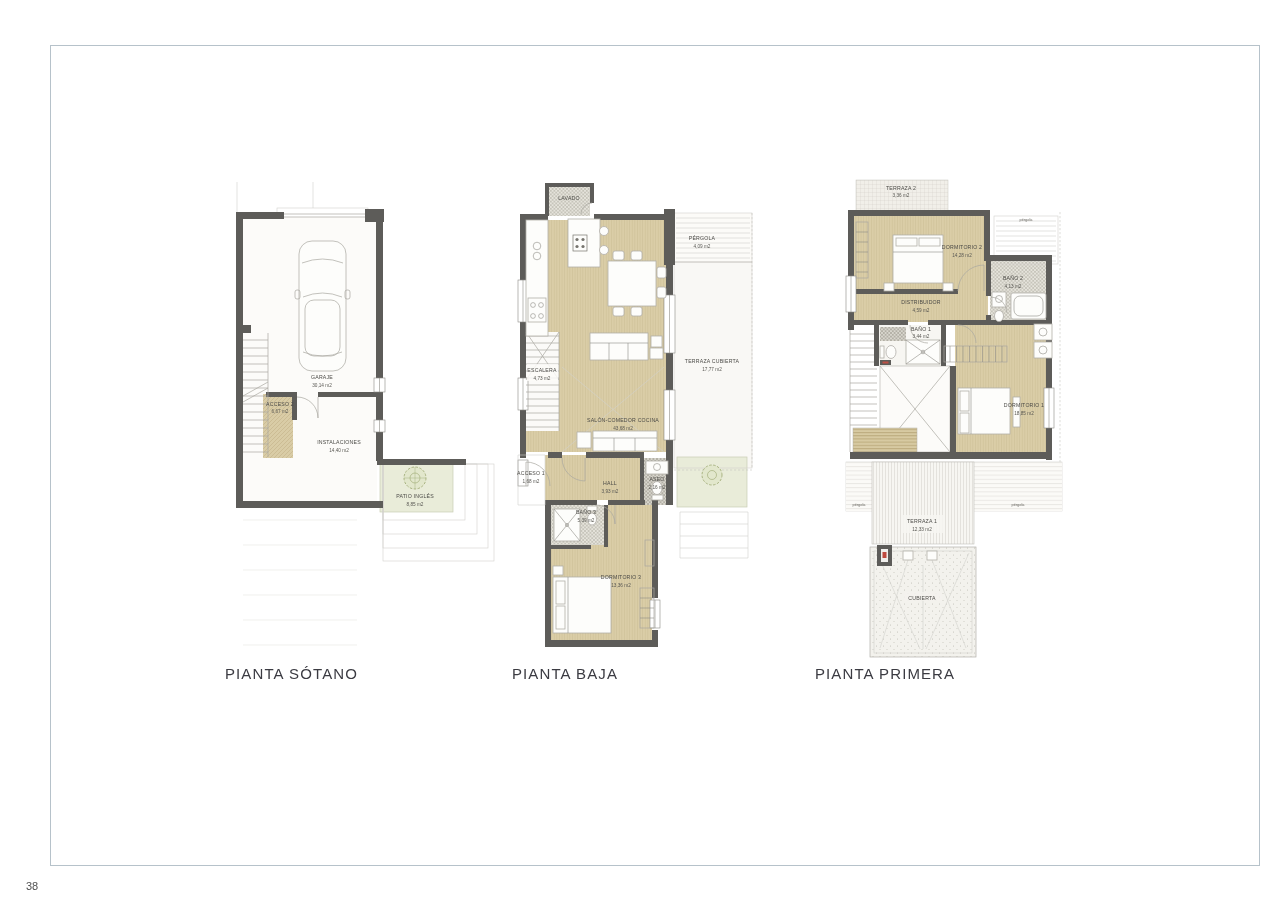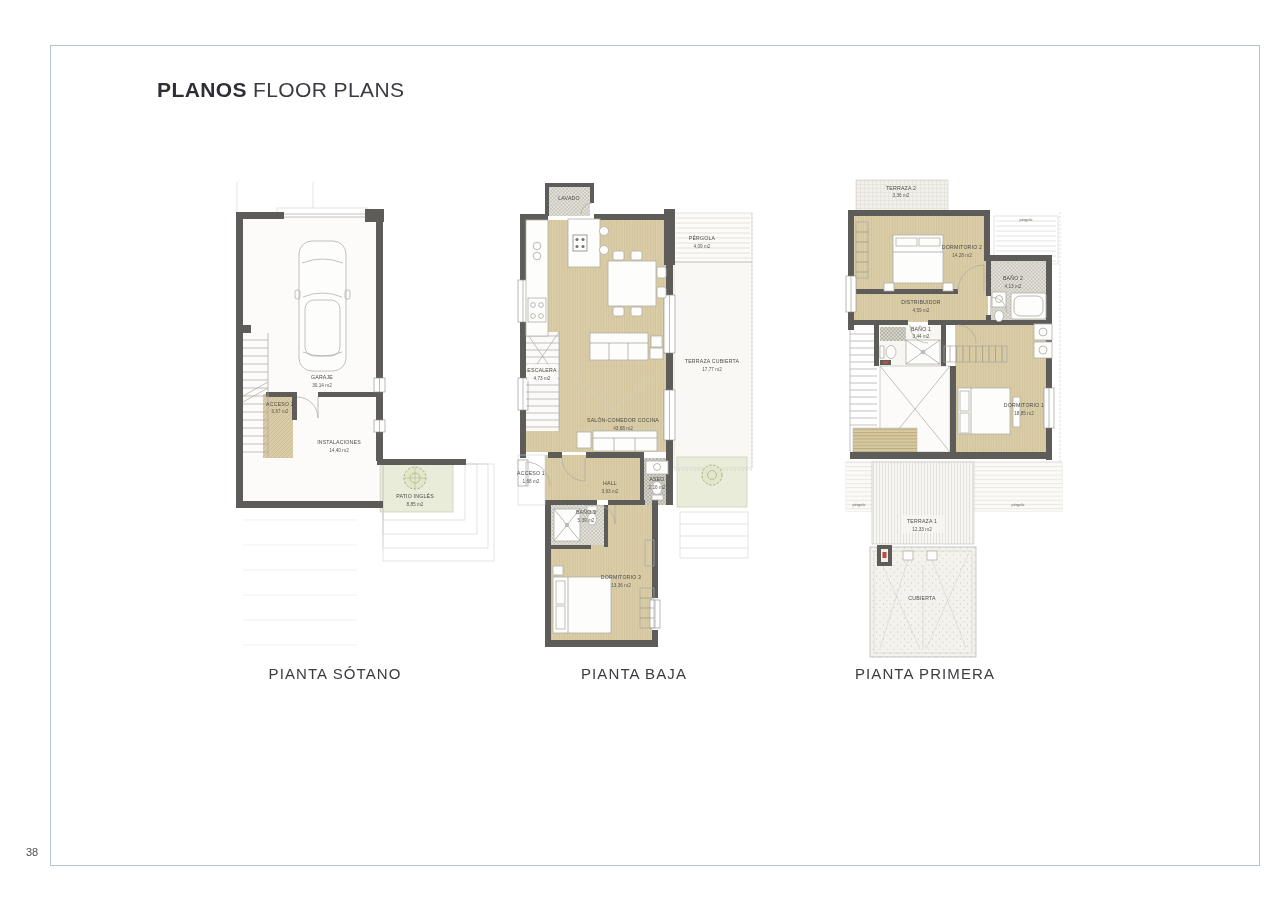--- a/index.html
+++ b/index.html
@@ -3,23 +3,23 @@
 <meta charset="utf-8">
 <style>
   html,body{margin:0;padding:0;background:#ffffff;}
   .sheet{position:relative;width:1280px;height:905px;background:#ffffff;overflow:hidden;
          font-family:"Liberation Sans",sans-serif;}
   .frame{position:absolute;left:50px;top:45px;width:1208px;height:819px;
          border:1px solid #b6c2ca;background:#ffffff;}
   .title{position:absolute;left:157px;top:78px;font-size:21px;letter-spacing:.4px;color:#2e2e36;}
   .title .bold{font-weight:700;}
   .title .light{font-weight:400;color:#3a3a42;margin-left:6px;}
-  .caption{position:absolute;width:220px;top:665px;text-align:center;font-size:15px;
+  .caption{position:absolute;width:220px;top:665px;font-size:15px;
            font-weight:500;letter-spacing:1.1px;color:#3b3b42;}
-  .pagenum{position:absolute;left:26px;top:846px;font-size:11px;color:#4f4f4f;}
+  .pagenum{position:absolute;left:26px;top:880px;font-size:11px;color:#4f4f4f;}
   svg.plan{position:absolute;overflow:visible;}
   
   .wall{fill:#5d5c59;}
   .thin{stroke:#a9a7a1;stroke-width:.7;fill:none;}
   .lite{stroke:#d2d1cc;stroke-width:.6;fill:none;}
   .vlite{stroke:#e6e5e1;stroke-width:.6;fill:none;}
   .dash{stroke:#c8c7c1;stroke-width:.6;fill:none;stroke-dasharray:2.2 1.8;}
   .furn{fill:#fdfdfb;stroke:#b1afa9;stroke-width:.8;}
   .fixl{stroke:#8f8d87;stroke-width:.6;fill:none;}
   .lbl{font-family:"Liberation Sans",sans-serif;font-size:5.2px;fill:#4b4a46;
@@ -68,23 +68,20 @@
       <rect width="7" height="7" fill="#f3f2ed"></rect>
       <circle cx="1.5" cy="2" r="0.5" fill="#b9b7af"></circle>
       <circle cx="5" cy="5.5" r="0.5" fill="#c4c2ba"></circle>
     </pattern>
   </defs>
 </svg>
 
 <div class="sheet">
   <div class="frame"></div>
 
-  <div class="title">
-    <span class="bold">PLANOS</span><span class="light">FLOOR PLANS</span>
-  </div>
 
   <svg class="plan" style="left:225px;top:180px" width="270" height="480" viewBox="225 180 270 480">
     <g>
       <path class="lite" d="M237,182 V212 M313,182 V208"></path>
       <rect class="lite" x="277" y="208" width="91" height="30"></rect>
       <path class="vlite" d="M243,520 H357 M243,545 H357 M243,570 H357 M243,595 H357 M243,620 H357 M243,645 H357"></path>
     </g>
     <g>
       <rect x="242" y="217" width="135" height="285" fill="#fcfbf9"></rect>
       <rect x="263" y="394" width="30" height="64" fill="url(#acc)"></rect>
@@ -433,17 +430,17 @@
       <text class="area" x="1024" y="414.5">18,85 m2</text>
       <text class="lbl" x="922" y="523">TERRAZA 1</text>
       <text class="area" x="922" y="530.5">12,33 m2</text>
       <text class="tiny" x="859" y="506">pérgola</text>
       <text class="tiny" x="1018" y="506">pérgola</text>
       <text class="lbl" x="922" y="600">CUBIERTA</text>
     </g>
   </svg>
 
   <div class="caption" style="left:225px">PIANTA SÓTANO</div>
-  <div class="caption" style="left:524px">PIANTA BAJA</div>
+  <div class="caption" style="left:512px">PIANTA BAJA</div>
   <div class="caption" style="left:815px">PIANTA PRIMERA</div>
 
   <div class="pagenum">38</div>
 </div>
 
 </body></html>

